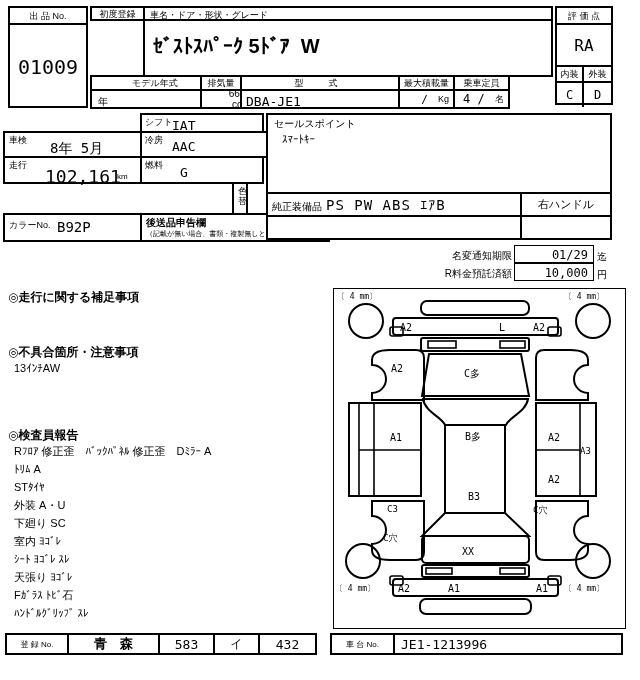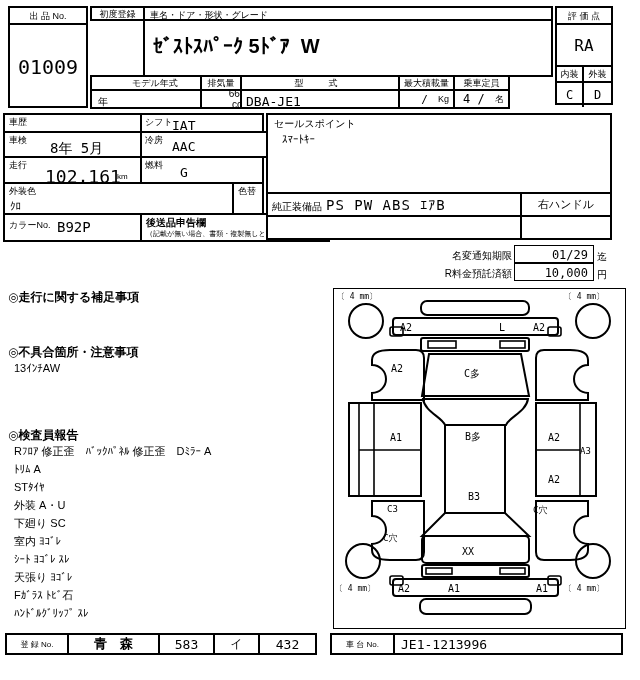--- a/index.html
+++ b/index.html
@@ -85,23 +85,20 @@
     <div style="display:flex;height:14px;border-bottom:2px solid #000;">
       <div class="ctr lbl" style="width:50%;border-right:2px solid #000;box-sizing:border-box;">内装</div>
       <div class="ctr lbl" style="width:50%;">外装</div>
     </div>
     <div style="display:flex;height:24px;">
       <div class="ctr mono" style="width:50%;font-size:12px;border-right:2px solid #000;box-sizing:border-box;">C</div>
       <div class="ctr mono" style="width:50%;font-size:12px;">D</div>
     </div>
   </div>
 
-  <div class="cell" style="left:3px;top:113px;width:139px;height:20px;">
-    <span class="lbl" style="position:absolute;left:4px;top:2px;">車歴</span>
-  </div>
   <div class="cell" style="left:140px;top:113px;width:124px;height:20px;">
     <span class="lbl" style="position:absolute;left:3px;top:2px;">シフト</span>
     <span class="mono" style="position:absolute;left:30px;top:3px;font-size:13px;">IAT</span>
   </div>
 
   <div class="cell" style="left:3px;top:131px;width:139px;height:27px;">
     <span class="lbl" style="position:absolute;left:4px;top:2px;">車検</span>
     <span class="mono" style="position:absolute;left:45px;top:7px;font-size:14px;">8年 5月</span>
   </div>
   <div class="cell" style="left:140px;top:131px;width:140px;height:27px;">
@@ -112,25 +109,21 @@
   <div class="cell" style="left:3px;top:156px;width:155px;height:28px;">
     <span class="lbl" style="position:absolute;left:4px;top:2px;">走行</span>
     <span class="mono" style="position:absolute;left:40px;top:8px;font-size:18px;">102,161</span>
     <span style="position:absolute;left:112px;top:14px;font-size:8px;">km</span>
   </div>
   <div class="cell" style="left:140px;top:156px;width:124px;height:28px;">
     <span class="lbl" style="position:absolute;left:3px;top:2px;">燃料</span>
     <span class="mono" style="position:absolute;left:38px;top:7px;font-size:13px;">G</span>
   </div>
 
-  <div class="cell" style="left:3px;top:182px;width:231px;height:33px;">
-    <span class="lbl" style="position:absolute;left:4px;top:2px;">外装色</span>
-    <span style="position:absolute;left:5px;top:16px;font-size:11px;">ｸﾛ</span>
-  </div>
-  <div class="cell" style="left:232px;top:182px;width:32px;height:33px;font-family:Liberation Serif, serif;">
+  <div class="cell" style="left:232px;top:182px;width:16px;height:33px;font-family:Liberation Serif, serif;">
     <span class="lbl" style="position:absolute;left:4px;top:2px;">色替</span>
   </div>
 
   <div class="cell" style="left:3px;top:213px;width:139px;height:29px;">
     <span class="lbl" style="position:absolute;left:4px;top:5px;">カラーNo.</span>
     <span class="mono" style="position:absolute;left:52px;top:4px;font-size:14px;">B92P</span>
   </div>
   <div class="cell" style="left:140px;top:213px;width:190px;height:29px;">
     <div class="lbl10" style="padding:2px 0 0 4px;font-weight:bold;">後送品申告欄</div>
     <div style="padding:1px 0 0 4px;font-size:7px;">（記載が無い場合、書類・複製無しと致します）</div>

